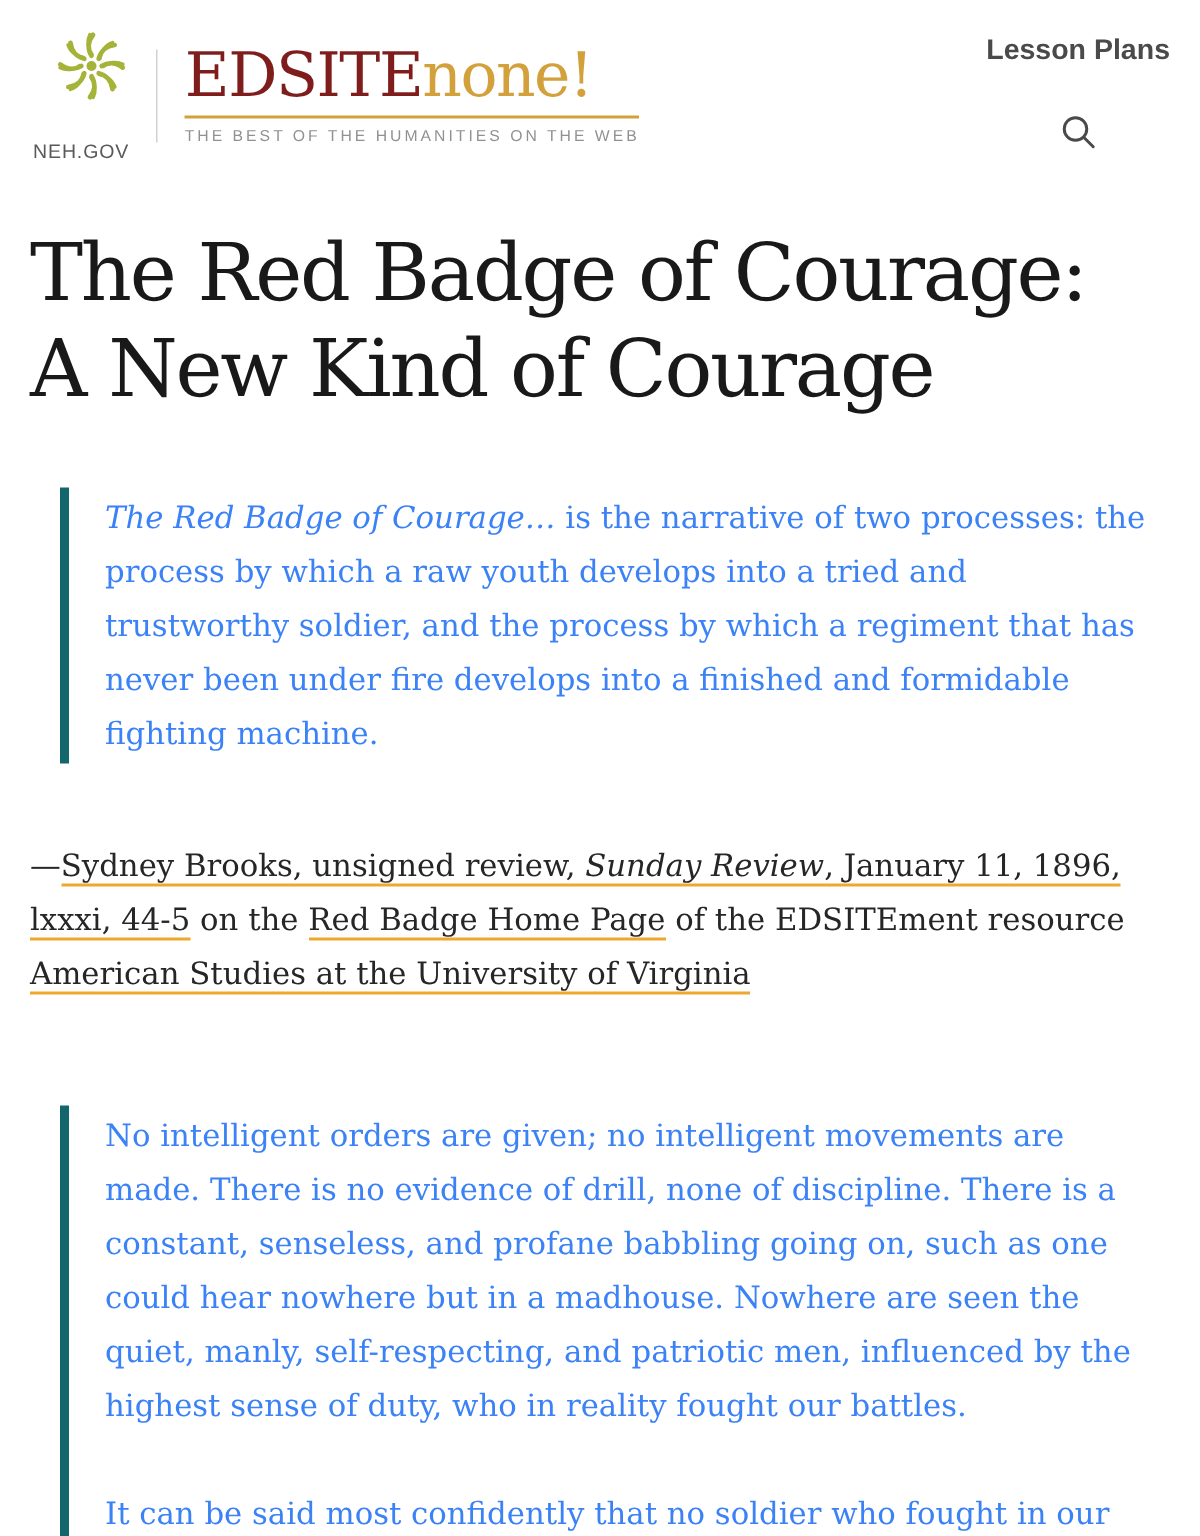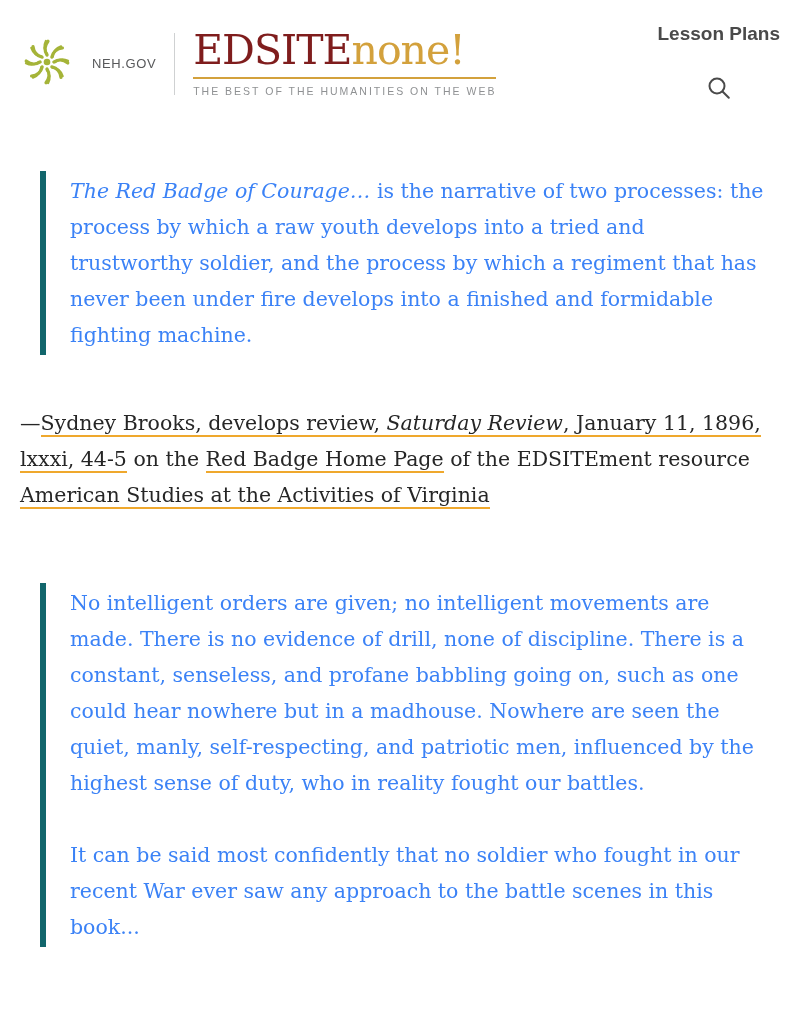--- a/index.html
+++ b/index.html
@@ -11,21 +11,21 @@
     color: #262626;
   }
 
   
   header {
     display: flex; align-items: center; justify-content: space-between;
     padding: 16px 20px 14px 22px; height: 125px;
   }
   .logo-group { display: flex; align-items: center; }
   .neh-block {
-    display: flex; flex-direction: row; align-items: center; gap: 20px;
+    display: flex; flex-direction: column; align-items: flex-end; gap: 20px;
     text-decoration: none; cursor: pointer;
   }
   .neh-label {
     font-family: "Liberation Sans", sans-serif;
     font-size: 13px; color: #58595b; letter-spacing: 0.6px;
   }
   .logo-divider { width: 1px; height: 62px; background: #cfd1d2; margin: 0 18px; }
   .brand-block { text-decoration: none; cursor: pointer; display: block; }
   .wordmark {
     font-family: "DejaVu Serif", serif;
@@ -142,24 +142,28 @@
           <circle cx="11" cy="11" r="7.5"></circle>
           <path d="M16.8 16.8 L 22.8 22.8" stroke-linecap="round"></path>
         </svg>
       </span>
     </button>
 
   </nav>
 </header>
 
 <main>
+  <h1>
+      <span>The Red Badge of Courage:</span>
+      <span>A New Kind of Courage</span>
+    </h1>
 
   <blockquote class="quote-1">
     <p><em>The Red Badge of Courage…</em><span> is the narrative of two processes: the process by which a raw youth develops into a tried and trustworthy soldier, and the process by which a regiment that has never been under fire develops into a finished and formidable fighting machine.</span></p>
   </blockquote>
 
-  <p class="attribution"><span>—</span><a class="gold-link"><span>Sydney Brooks, develops review, </span><em>Saturday Review</em><span>, January 11, 1896, lxxxi, 44-5</span></a><span> on the </span><a class="gold-link">Red Badge Home Page</a><span> of the EDSITEment resource </span><a class="gold-link">American Studies at the Activities of Virginia</a></p>
+  <p class="attribution"><span>—</span><a class="gold-link"><span>Sydney Brooks, unsigned review, </span><em>Sunday Review</em><span>, January 11, 1896, lxxxi, 44-5</span></a><span> on the </span><a class="gold-link">Red Badge Home Page</a><span> of the EDSITEment resource </span><a class="gold-link">American Studies at the University of Virginia</a></p>
 
   <blockquote class="quote-2">
     <p>No intelligent orders are given; no intelligent movements are made. There is no evidence of drill, none of discipline. There is a constant, senseless, and profane babbling going on, such as one could hear nowhere but in a madhouse. Nowhere are seen the quiet, manly, self-respecting, and patriotic men, influenced by the highest sense of duty, who in reality fought our battles.</p>
     <p>It can be said most confidently that no soldier who fought in our recent War ever saw any approach to the battle scenes in this book...</p>
   </blockquote>
 </main>
 
 </body></html>

